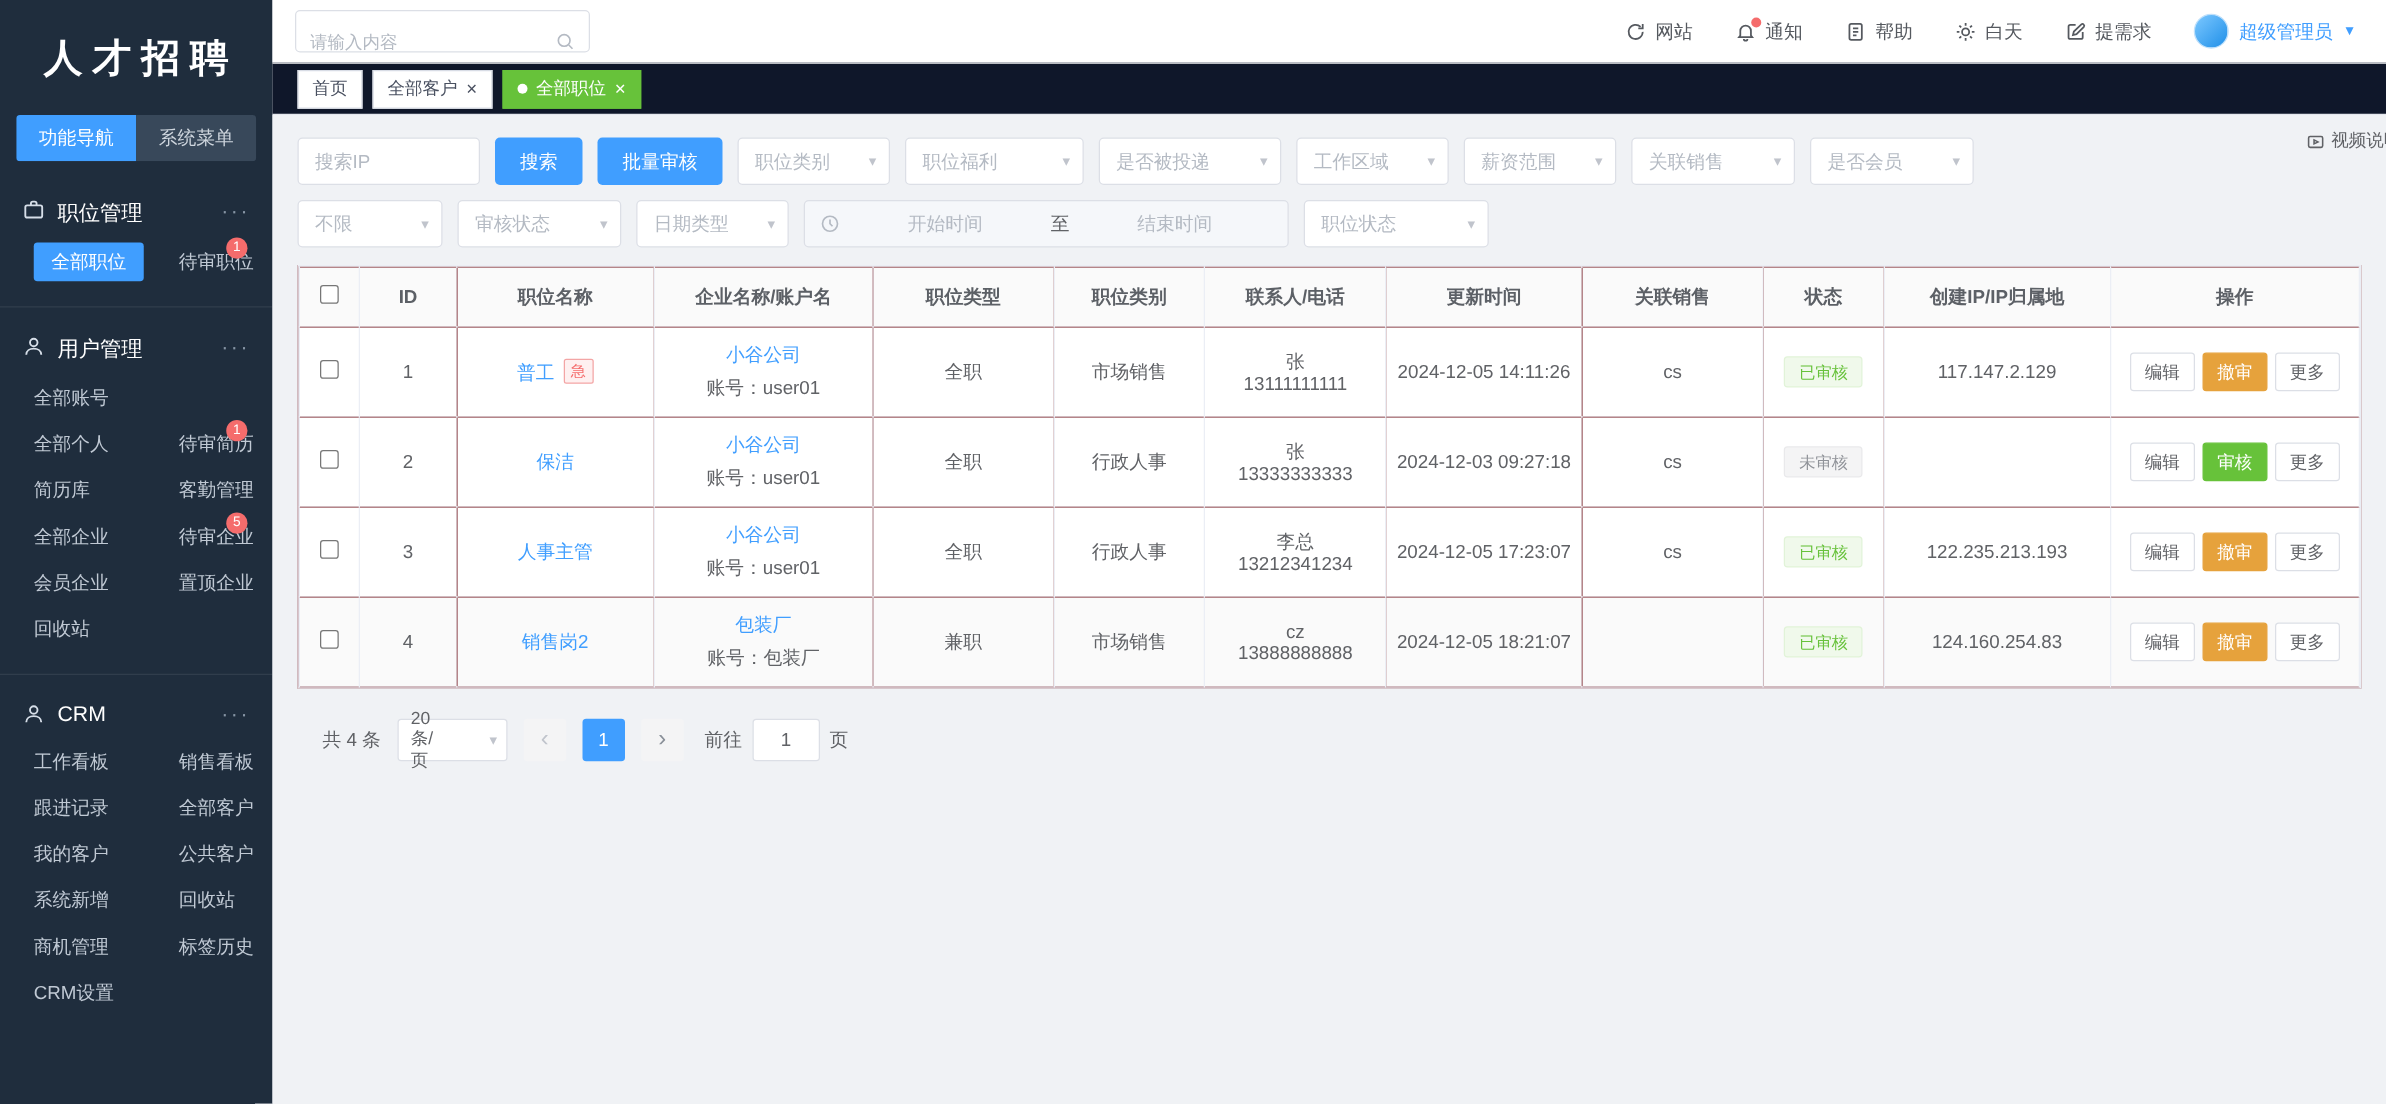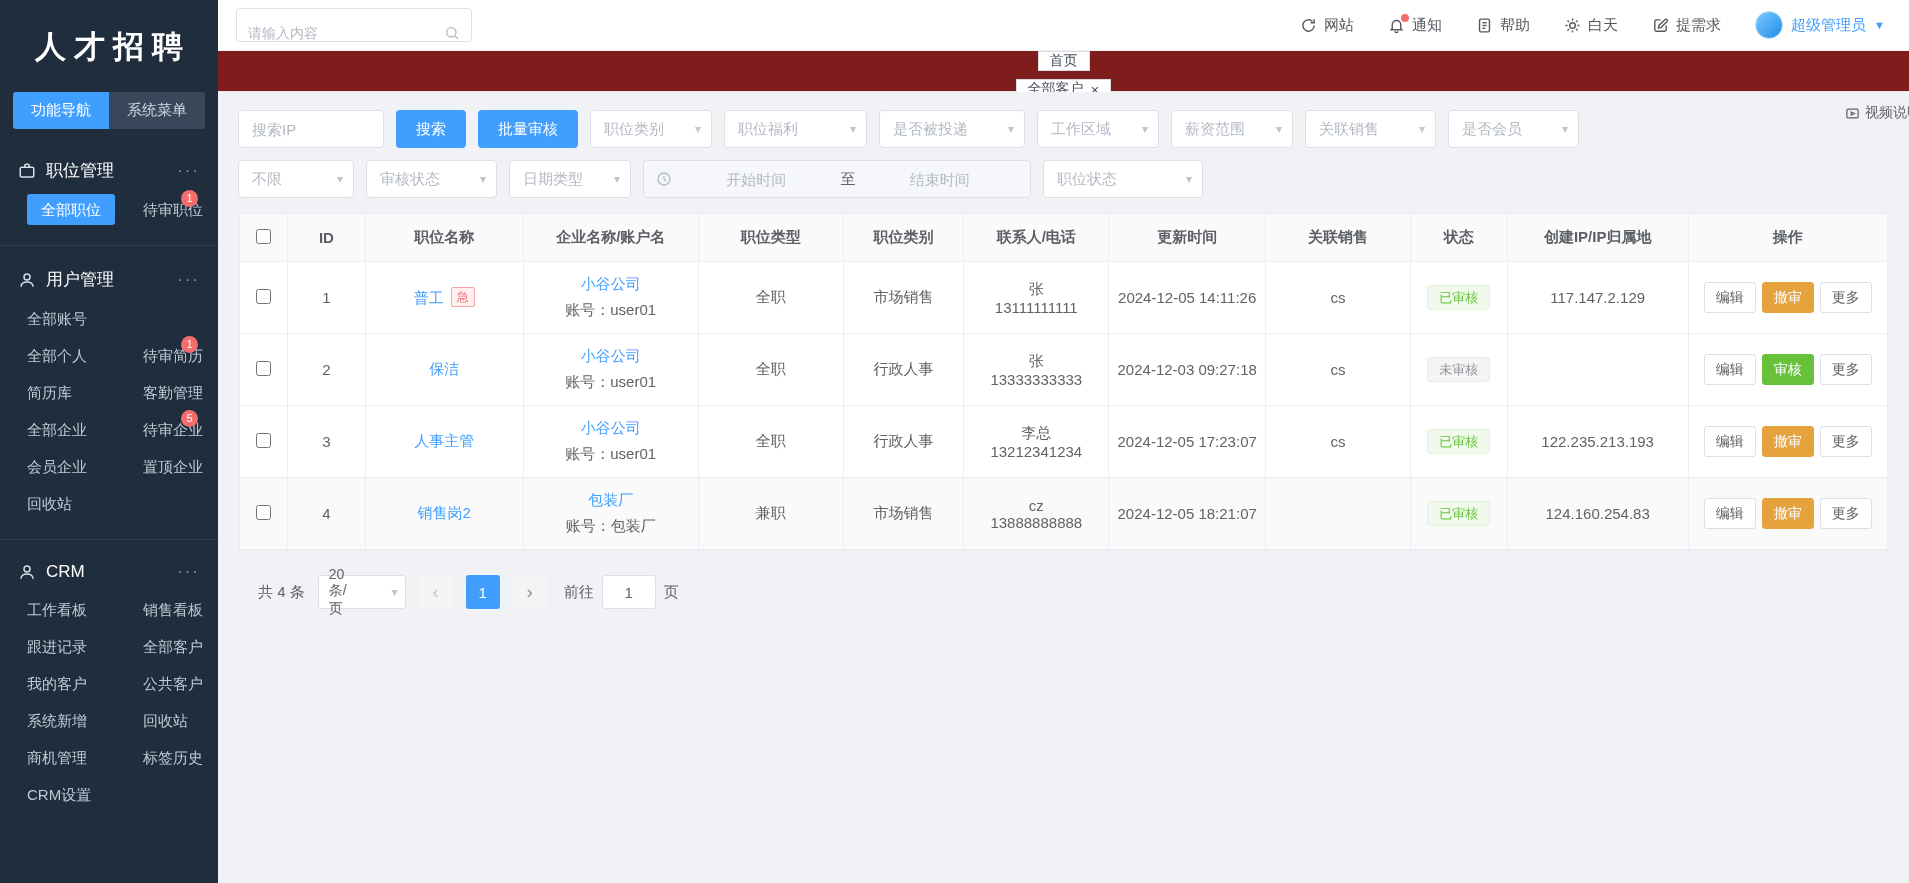--- a/index.html
+++ b/index.html
@@ -8,21 +8,21 @@
   svg { display:block; }
 
   
   .sidebar { width:218px; min-width:218px; height:100%; background:#1f2d3d; overflow:hidden; }
   .app-title { color:#fff; font-size:31px; font-weight:bold; text-align:center; letter-spacing:8px; padding:26px 0 24px 8px; }
   .side-tabs { display:flex; margin:0 13px 8px; border-radius:3px; overflow:hidden; }
   .side-tab { flex:1; text-align:center; font-size:15px; padding:9px 0; background:#38485a; color:#cfd6de; cursor:pointer;font-family:Liberation Serif, serif; }
   .side-tab.active { background:#409eff; color:#fff; }
   .side-section { padding:12px 0 6px; border-bottom:1px solid rgba(255,255,255,0.08); }
   .side-section:last-child { border-bottom:none; }
-  .sec-header { display:flex; align-items:center; gap:10px; padding:10px 18px 10px; color:#fff; font-size:17px; }
+  .sec-header { display:flex; gap:10px; padding:10px 18px 10px; color:#fff; font-size:17px; }
   .sec-header svg { width:18px; height:18px; color:#d6dee8; }
   .sec-ellipsis { margin-left:auto; color:#8795a5; font-size:17px; letter-spacing:2px; cursor:pointer; }
   .side-grid { display:grid; grid-template-columns:116px 1fr; row-gap:6px; padding:2px 12px 14px 27px; }
   .side-item { position:relative; font-size:15px; color:#c0c9d4; cursor:pointer; line-height:1; }
   .side-label { display:inline-block; padding:8px 0; }
   .side-item.active .side-label { background:#409eff; color:#fff; padding:8px 14px; border-radius:3px; }
   .side-badge { position:absolute; top:-4px; right:8px; min-width:17px; height:17px; line-height:17px; padding:0 4px; border-radius:9px; background:#f56c6c; color:#fff; font-size:11px; text-align:center; }
 
   
   .main { flex:1; display:flex; flex-direction:column; height:100%; min-width:0; }
@@ -36,42 +36,42 @@
   .top-right { margin-left:auto; display:flex; align-items:center; gap:34px; }
   .tmi { display:flex; align-items:center; gap:7px; font-size:15px; color:#55595f; cursor:pointer; white-space:nowrap; }
   .tmi svg { width:17px; height:17px; color:#55595f; }
   .bell-wrap { position:relative; }
   .red-dot { position:absolute; top:-3px; right:-4px; width:8px; height:8px; border-radius:50%; background:#f56c6c; }
   .user-item { display:flex; align-items:center; gap:8px; color:#409eff; font-size:15px; cursor:pointer; white-space:nowrap; }
   .avatar { width:28px; height:28px; border-radius:50%; background:linear-gradient(135deg,#7cc8ff,#1f8fe8); border:1px solid #bfe0fb; }
   .user-caret { font-size:11px; }
 
   
-  .tagbar { height:42px; min-height:42px; background:#7f1d1d; display:flex; align-items:center; gap:8px; padding:0 20px; border-top:1px solid #f2f3f5; border-bottom:1px solid #e4e7ed;flex-direction:column; }
+  .tagbar { height:42px; min-height:42px; background:#0f172a; display:flex; align-items:center; gap:8px; padding:0 20px; border-top:1px solid #f2f3f5; border-bottom:1px solid #e4e7ed; }
   .tag { height:31px; display:inline-flex; align-items:center; gap:7px; padding:0 11px; border:1px solid #d8dce5; background:#fff; color:#495060; font-size:14px; cursor:pointer; white-space:nowrap; }
   .tag .tag-dot { display:none; }
   .tag.active { background:#67c23a; border-color:#67c23a; color:#fff; }
   .tag.active .tag-dot { display:inline-block; width:8px; height:8px; border-radius:50%; background:#fff; }
   .tag-close { font-size:15px; line-height:1; cursor:pointer; }
 
   
   .content { flex:1; position:relative; padding:18px 20px 0; overflow:hidden; background:#f0f2f5; }
   .video-help { position:absolute; top:12px; right:-12px; display:flex; align-items:center; gap:5px; color:#606266; font-size:14px; white-space:nowrap; }
   .video-help svg { width:15px; height:15px; color:#606266; }
 
   .filter-row { display:flex; gap:12px; margin-bottom:12px; align-items:center; }
   .f-input { height:38px; background:#fff; border:1px solid #dcdfe6; border-radius:4px; padding:0 13px; font-size:15px; color:#606266; outline:none; }
   .f-input::placeholder { color:#b4bac3; }
   .f-select { height:38px; background:#fff; border:1px solid #dcdfe6; border-radius:4px; padding:0 10px 0 13px; font-size:15px; color:#b4bac3; display:inline-flex; align-items:center; justify-content:space-between; gap:8px; cursor:pointer; white-space:nowrap; }
   .f-select .caret { color:#c0c4cc; font-size:12px; }
   .btn { height:38px; border:none; border-radius:4px; padding:0 20px; font-size:15px; cursor:pointer; }
   .btn.primary { background:#409eff; color:#fff; }
   .w-keyword{width:225px} .w-ip{width:146px} .w-cat{width:122px} .w-welfare{width:143px}
   .w-applied{width:146px} .w-area{width:122px} .w-salary{width:122px} .w-sales{width:131px}
-  .w-member{width:131px} .w-unlimited{width:116px} .w-audit{width:131px} .w-datetype{width:122px} .w-pstatus{width:160px}
+  .w-member{width:131px} .w-unlimited{width:116px} .w-audit{width:131px} .w-datetype{width:122px} .w-pstatus{width:148px}
   .date-range { height:38px; width:388px; background:#f5f7fa; border:1px solid #dcdfe6; border-radius:4px; display:flex; align-items:center; gap:6px; padding:0 12px; font-size:15px; }
   .date-range svg { width:16px; height:16px; color:#b4bac3; }
   .date-range input { flex:1; min-width:0; background:transparent; border:none; outline:none; text-align:center; font-size:15px; color:#606266; }
   .date-range input::placeholder { color:#b4bac3; }
   .date-sep { color:#606266; }
 
   
   .table-card { background:#7f1d1d; border:1px solid #ebeef5; margin-top:14px; }
   table { width:100%; border-collapse:collapse; table-layout:fixed; }
   th, td { border:1px solid #ebeef5; text-align:center; overflow:hidden; }

